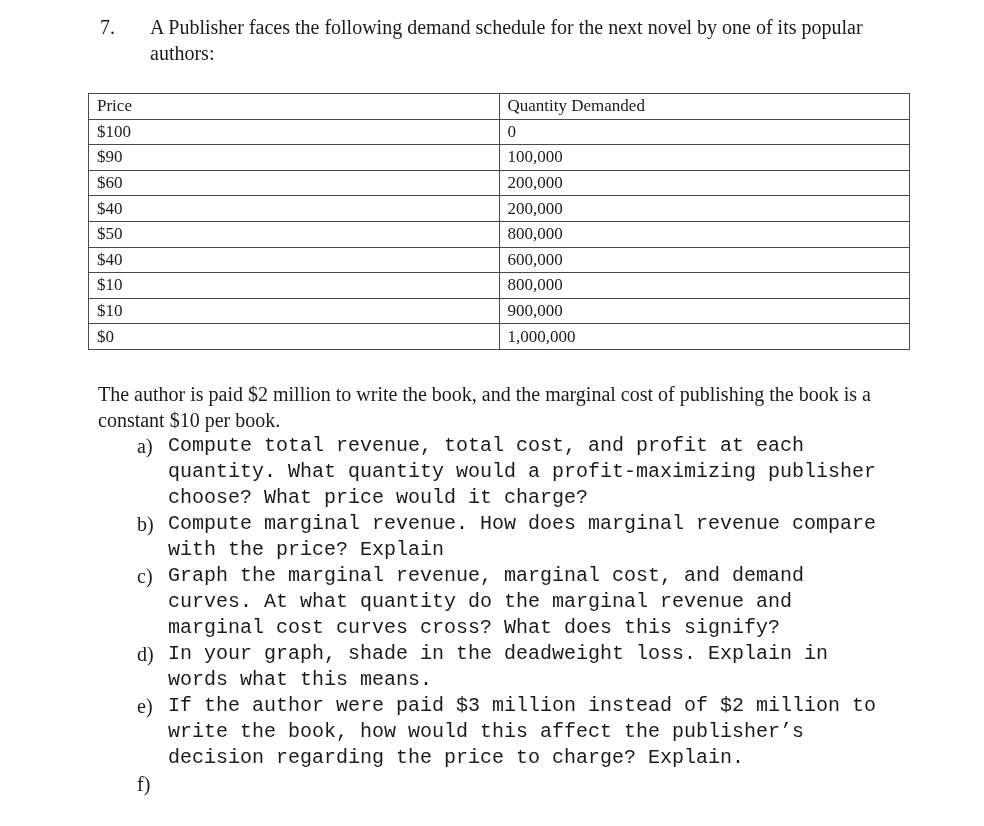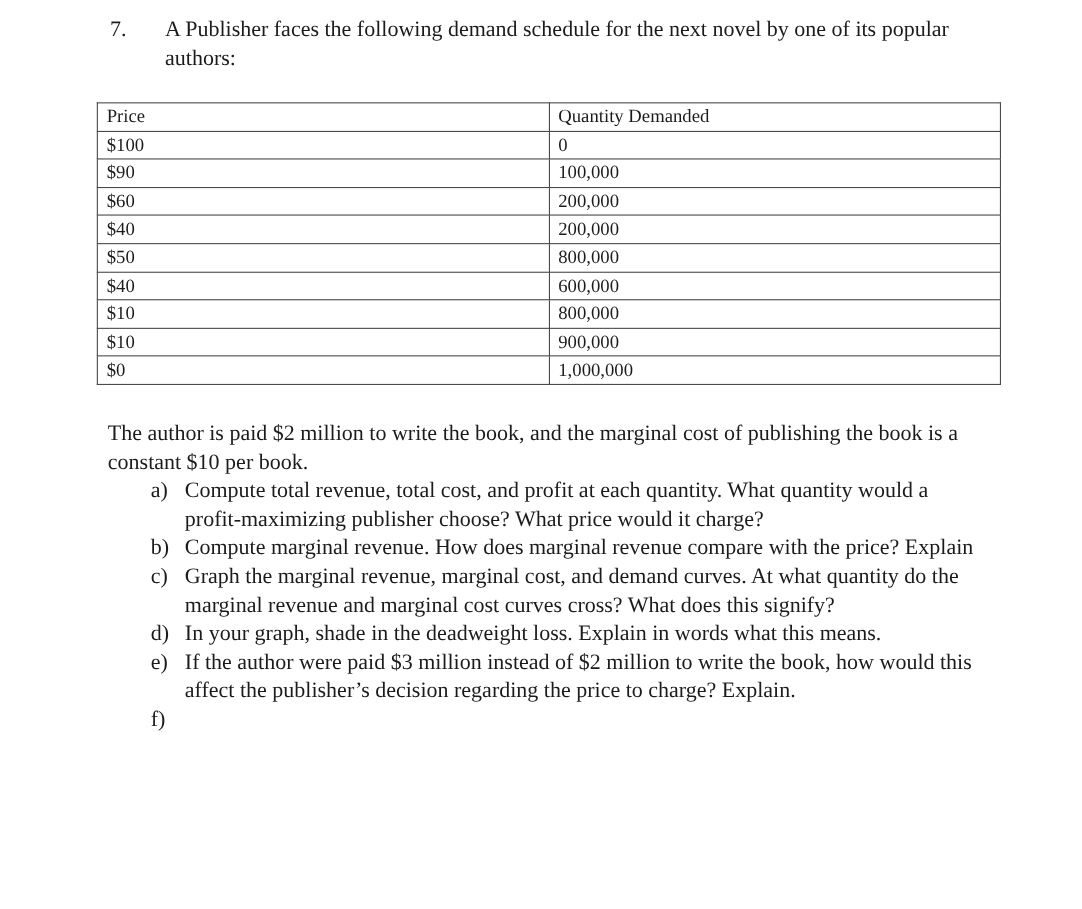--- a/index.html
+++ b/index.html
@@ -70,20 +70,21 @@
     display: flex;
     padding-left: 49px;
   }
   .subq .label {
     flex: none;
     width: 31px;
   }
   .subq .text {
     flex: 1;
     max-width: 730px;
+    font-family: Liberation Mono, monospace;
   }
 </style>
 </head>
 <body>
 
 <div class="page">
 
   <div class="heading">
     <span class="qnum">7.</span>
     <span class="qtext">A Publisher faces the following demand schedule for the next novel by one of its popular authors:</span>

